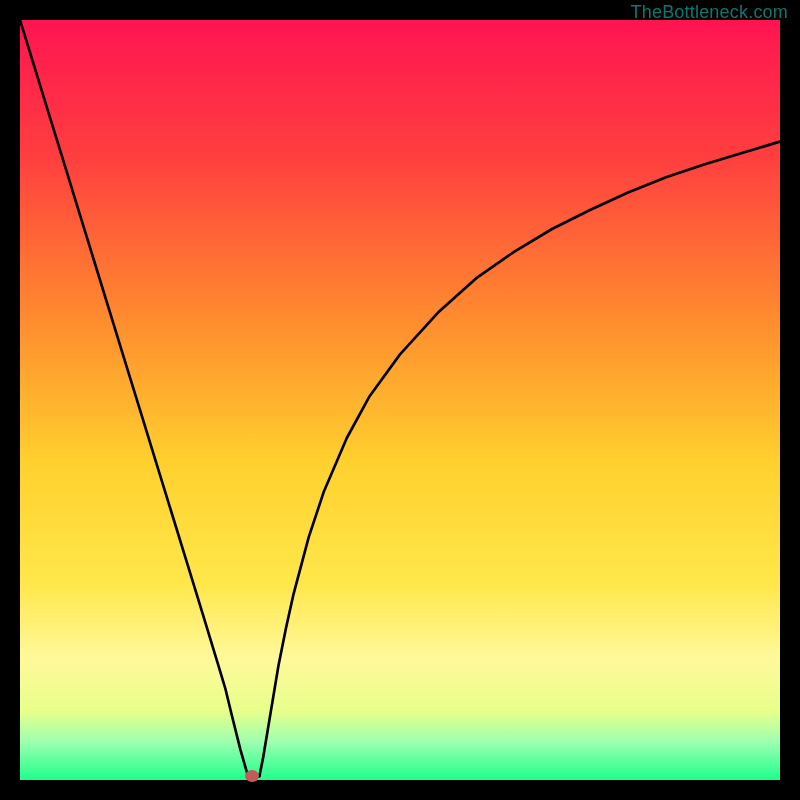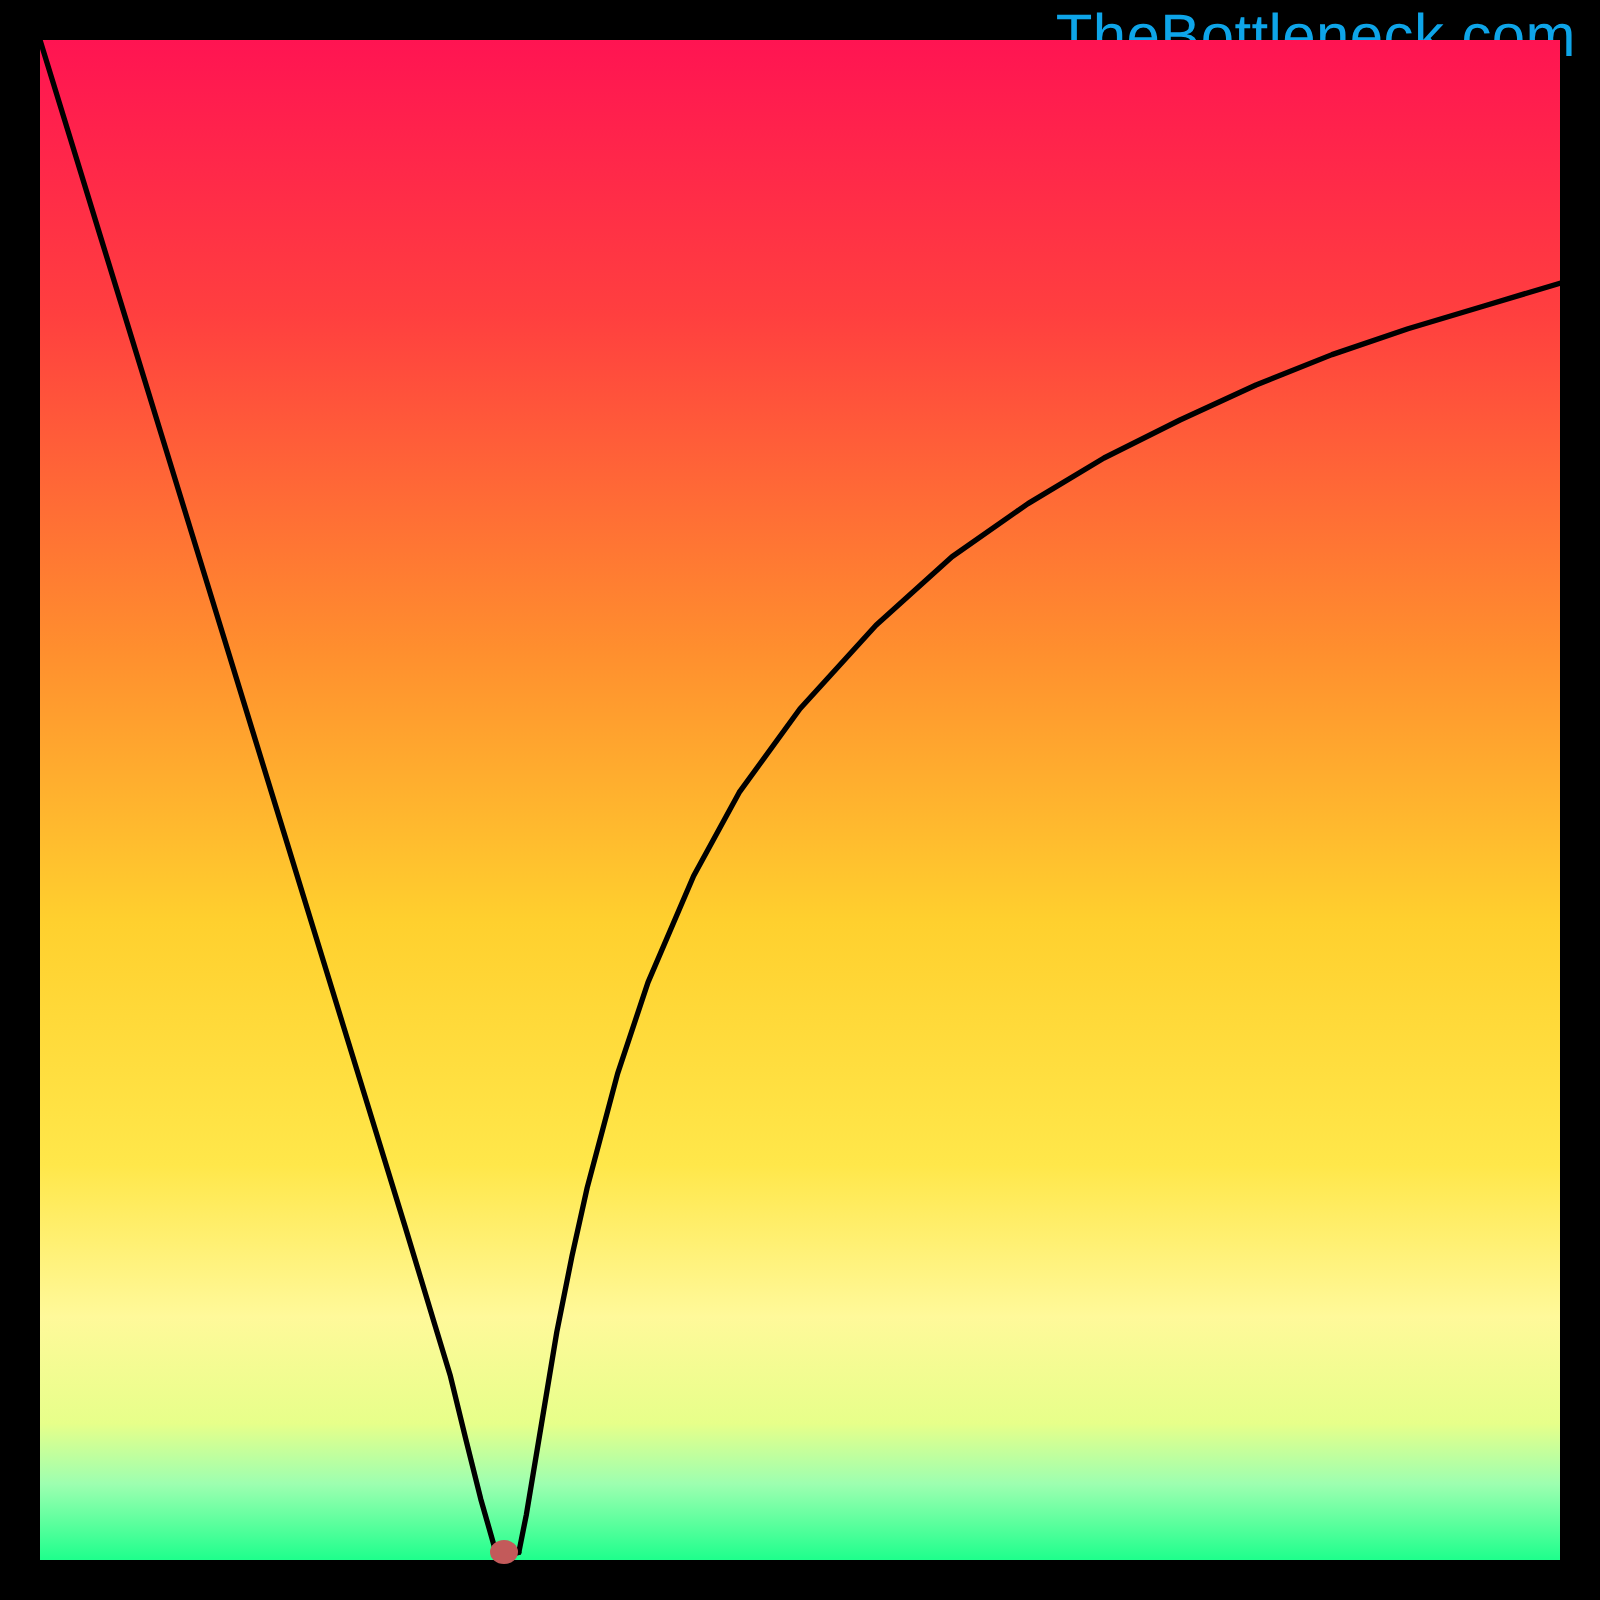--- a/index.html
+++ b/index.html
@@ -37,22 +37,22 @@
     height: 12px;
     border-radius: 50%;
     background: #c35a5a;
     transform: translate(-50%, -50%);
   }
   .watermark {
     position: absolute;
     top: 2px;
     right: 12px;
     font-family: Arial, Helvetica, sans-serif;
-    font-size: 30px;
-    color: #0ea5e9;
+    font-size: 18px;
+    color: #0f766e;
     font-weight: 500;
     letter-spacing: 0.2px;
   }
 </style>
 </head>
 <body>
 
 <div class="container">
   <div class="watermark">TheBottleneck.com</div>
   <div class="plot-area">

